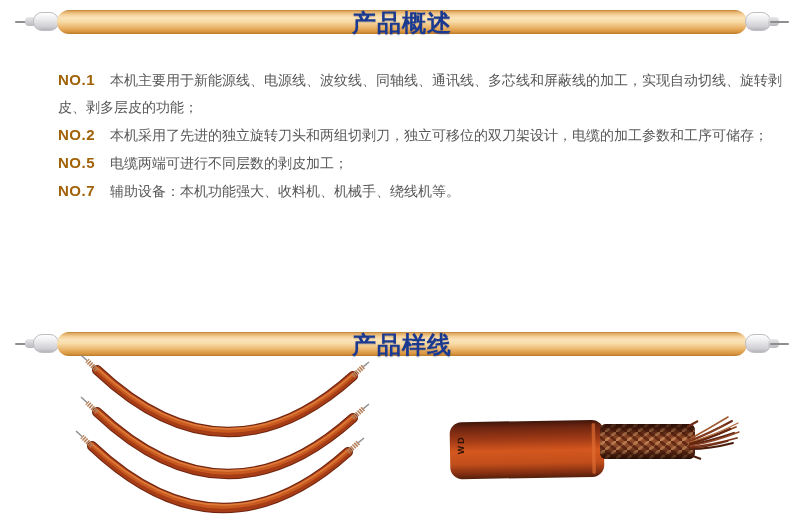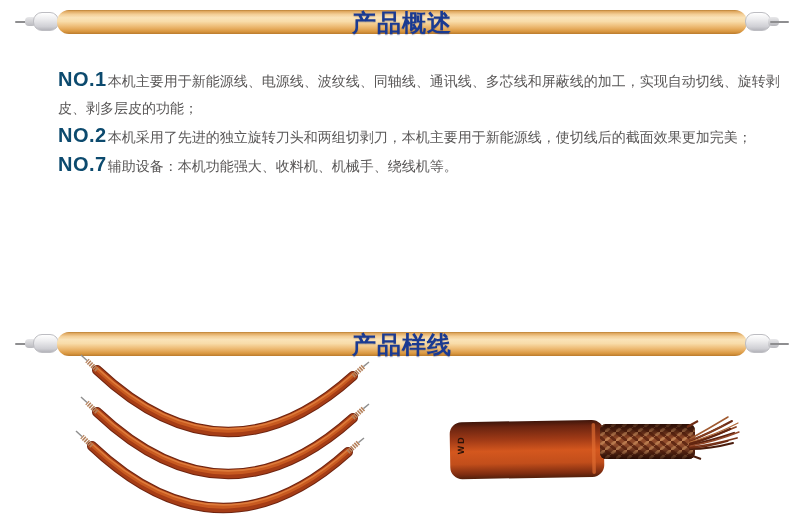--- a/index.html
+++ b/index.html
@@ -34,21 +34,21 @@
     font-size:24px;font-weight:bold;color:#1A3A92;letter-spacing:1px;
     text-shadow:0 1px 1px rgba(40,40,80,0.25);
   }
   
   .list{position:absolute;top:66px;left:58px;width:724px;}
   .item{
     margin:0;font-size:14px;line-height:27px;color:#595757;
     line-break:anywhere;
   }
   .item .no{
-    color:#0c4a6e;font-weight:bold;font-size:20px;margin-right:1px;letter-spacing:0.5px;
+    color:#a16207;font-weight:bold;font-size:15px;margin-right:15px;letter-spacing:0.5px;
   }
   
   .img-left{position:absolute;left:68px;top:352px;}
   .img-right{position:absolute;left:440px;top:405px;}
 </style>
 </head>
 <body>
 
 <div class="page">
 
@@ -58,21 +58,22 @@
     <div class="collar cl"></div>
     <div class="cable-bar"></div>
     <div class="collar cr"></div>
     <div class="nub nr"></div>
     <div class="needle ndr"></div>
     <h1 class="banner-title">产品概述</h1>
   </section>
 
   <section class="list">
     <p class="item"><span class="no">NO.1</span><span class="txt">本机主要用于新能源线、电源线、波纹线、同轴线、通讯线、多芯线和屏蔽线的加工，实现自动切线、旋转剥皮、剥多层皮的功能；</span></p>
-    <p class="item"><span class="no">NO.2</span><span class="txt">本机采用了先进的独立旋转刀头和两组切剥刀，本机主要用于新能源线，使切线后的截面效果更加完美；</span></p>
+    <p class="item"><span class="no">NO.2</span><span class="txt">本机采用了先进的独立旋转刀头和两组切剥刀，独立可移位的双刀架设计，电缆的加工参数和工序可储存；</span></p>
+    <p class="item"><span class="no">NO.5</span><span class="txt">电缆两端可进行不同层数的剥皮加工；</span></p>
     <p class="item"><span class="no">NO.7</span><span class="txt">辅助设备：本机功能强大、收料机、机械手、绕线机等。</span></p>
   </section>
 
   <section class="banner b2">
     <div class="needle ndl"></div>
     <div class="nub nl"></div>
     <div class="collar cl"></div>
     <div class="cable-bar"></div>
     <div class="collar cr"></div>
     <div class="nub nr"></div>

